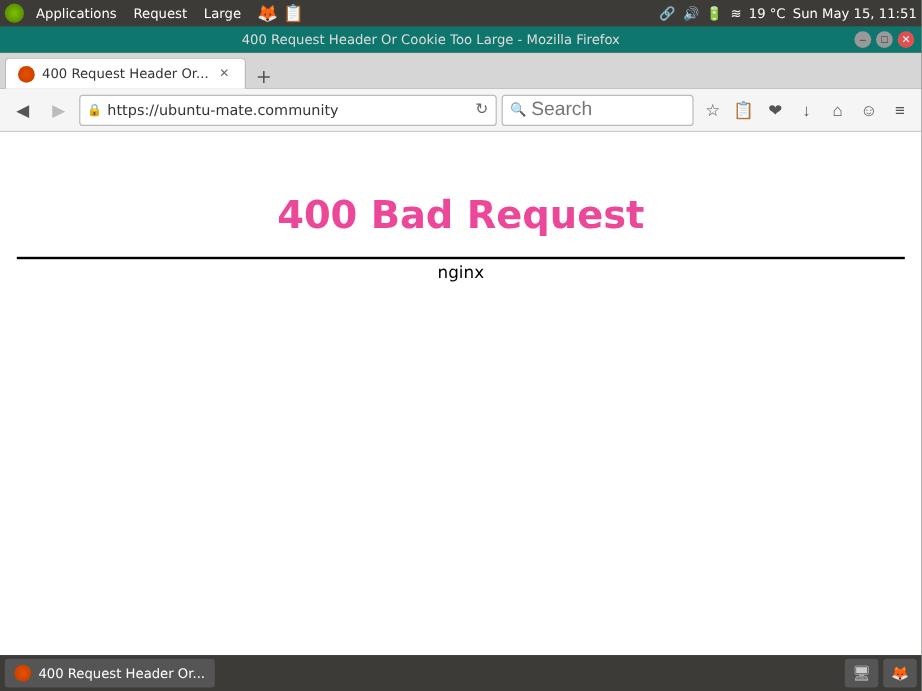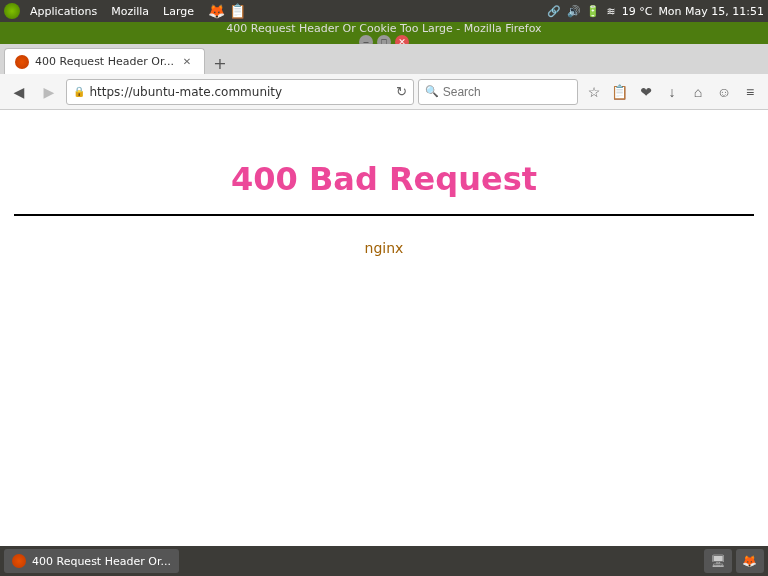--- a/index.html
+++ b/index.html
@@ -35,28 +35,27 @@
       margin-right: 2px;
     }
     .sys-menu-item {
       padding: 2px 6px;
       cursor: pointer;
       color: #fff;
     }
 
     
     .titlebar {
-      background: #4d7c0f;
+      background: #0f766e;
       height: 22px;
       display: flex;
       align-items: center;
       padding: 0 6px;
       color: #ccc;
       font-size: 11px;
-      flex-direction: column;
     }
     .titlebar-title {
       flex: 1;
       text-align: center;
       font-size: 11px;
       color: #ddd;
     }
     .titlebar-controls {
       display: flex; gap: 4px;
     }
@@ -169,21 +168,21 @@
       border: 1px solid #bbb;
       border-radius: 3px;
       background: #fff;
       display: flex; align-items: center;
       padding: 0 6px;
       gap: 4px;
     }
     .search-icon-inner { color: #888; font-size: 11px; }
     .search-input {
       border: none; background: transparent; outline: none;
-      font-size: 12px; color: #701a75; width: 100%;
+      font-size: 16px; color: #701a75; width: 100%;
     }
     .nav-icons {
       display: flex; gap: 2px; align-items: center;
     }
     .nav-icon-btn {
       width: 24px; height: 24px;
       border: none; background: transparent;
       border-radius: 3px;
       cursor: pointer;
       display: flex; align-items: center; justify-content: center;
@@ -201,22 +200,22 @@
       border-top: 1px solid #000;
       margin: 0;
     }
     .error-subtitle {
       font-size: 14px;
       color: #333;
       margin-bottom: 8px;
     }
     .error-nginx {
       font-size: 14px;
-      color: #a16207;
-      margin-top: 24px;
+      color: #000000;
+      margin-top: 4px;
     }
 
     
     .taskbar {
       background: #3c3b37;
       height: 30px;
       display: flex;
       align-items: center;
       padding: 0 4px;
       gap: 4px;
@@ -279,34 +278,34 @@
   </style>
 </head>
 <body>
 
 <div class="main-layout">
 
   <div class="system-bar">
     <div class="system-bar-left">
       <div class="mate-logo"></div>
       <span class="sys-menu-item">Applications</span>
-      <span class="sys-menu-item">Mozilla</span>
+      <span class="sys-menu-item">Request</span>
       <span class="sys-menu-item">Large</span>
 
       <span style="font-size:14px; margin-left:6px;">🦊</span>
 
       <span style="font-size:14px; margin-left:2px;">📋</span>
     </div>
     <div class="system-bar-right">
       <span>🔗</span>
       <span>🔊</span>
       <span>🔋</span>
       <span>≋</span>
       <span>19 °C</span>
-      <span>Mon May 15, 11:51</span>
+      <span>Sun May 15, 11:51</span>
     </div>
   </div>
 
   <div class="browser-window">
 
     <div class="titlebar">
       <span class="titlebar-title">400 Request Header Or Cookie Too Large - Mozilla Firefox</span>
       <div class="titlebar-controls">
         <button class="win-btn win-btn-min">–</button>
         <button class="win-btn win-btn-max">□</button>

